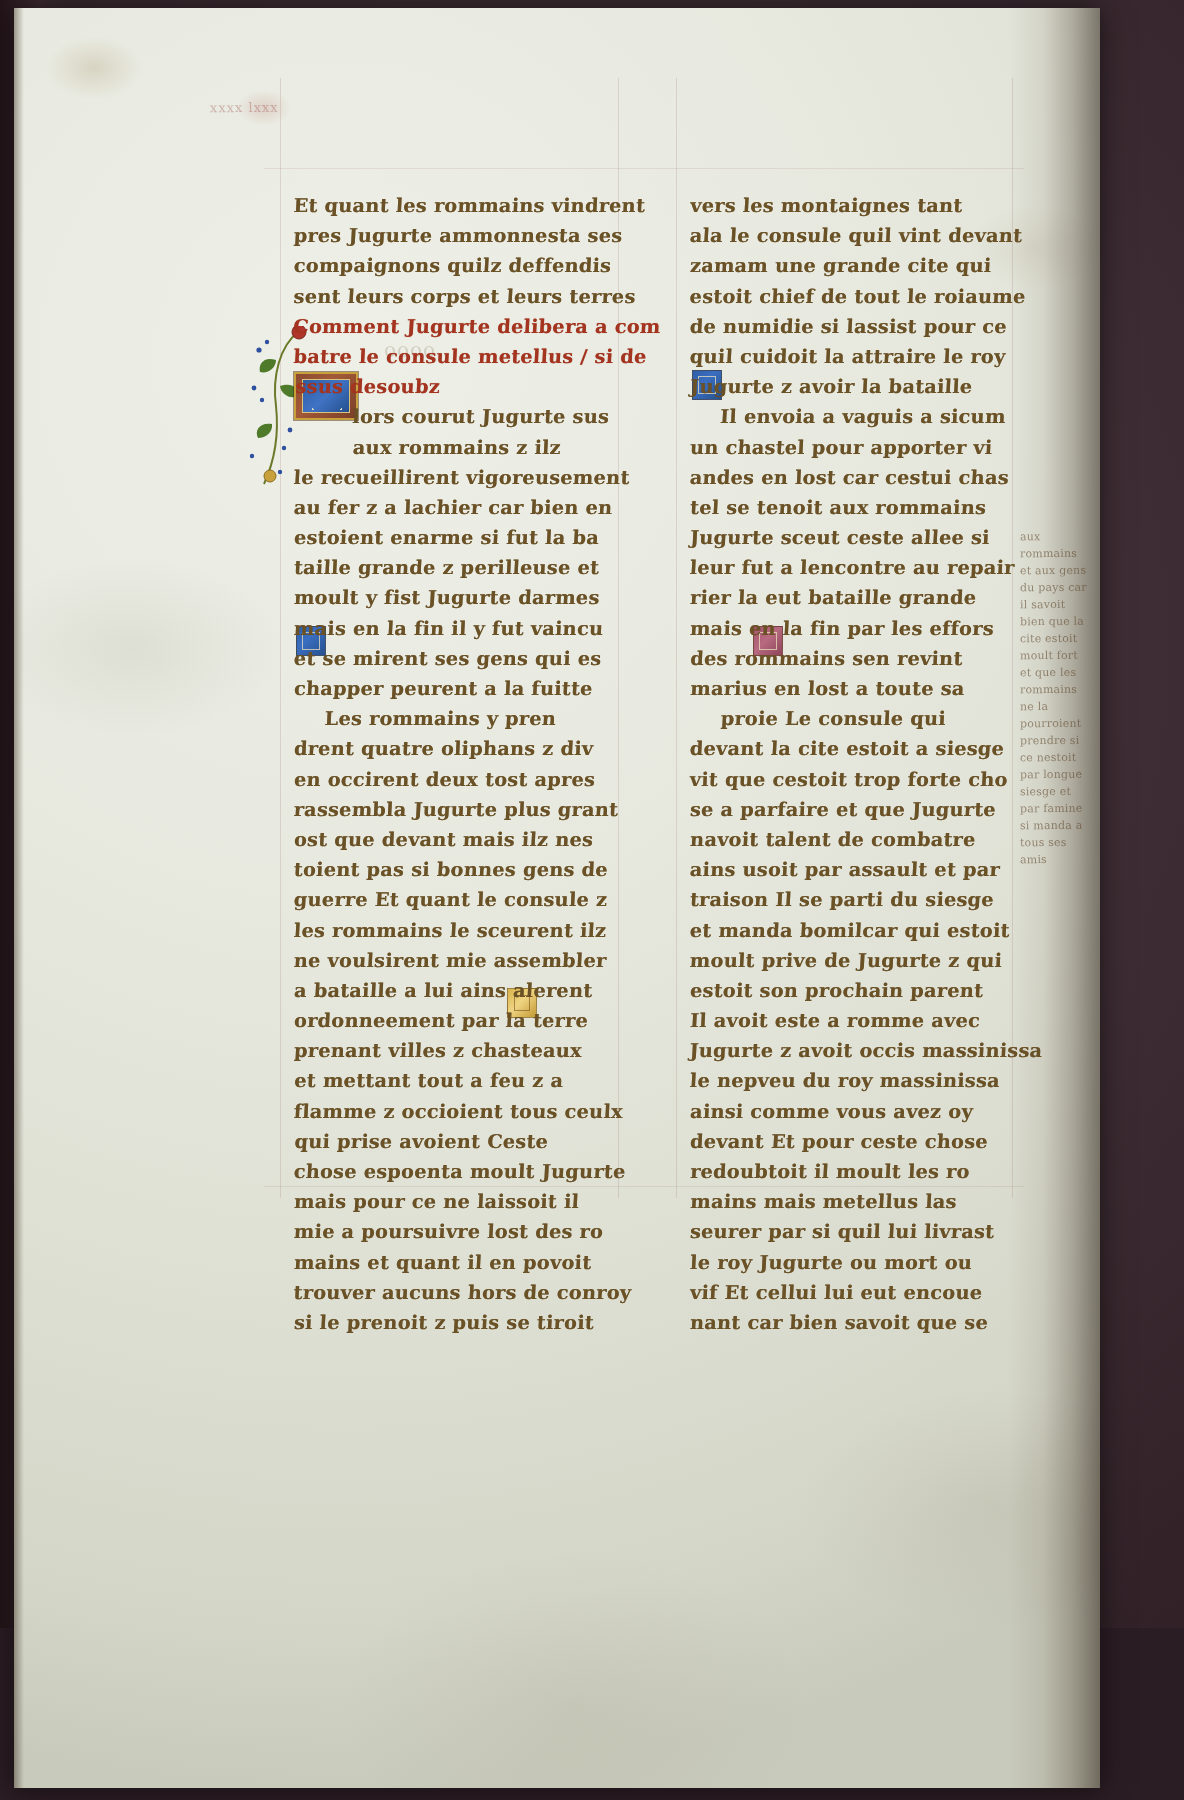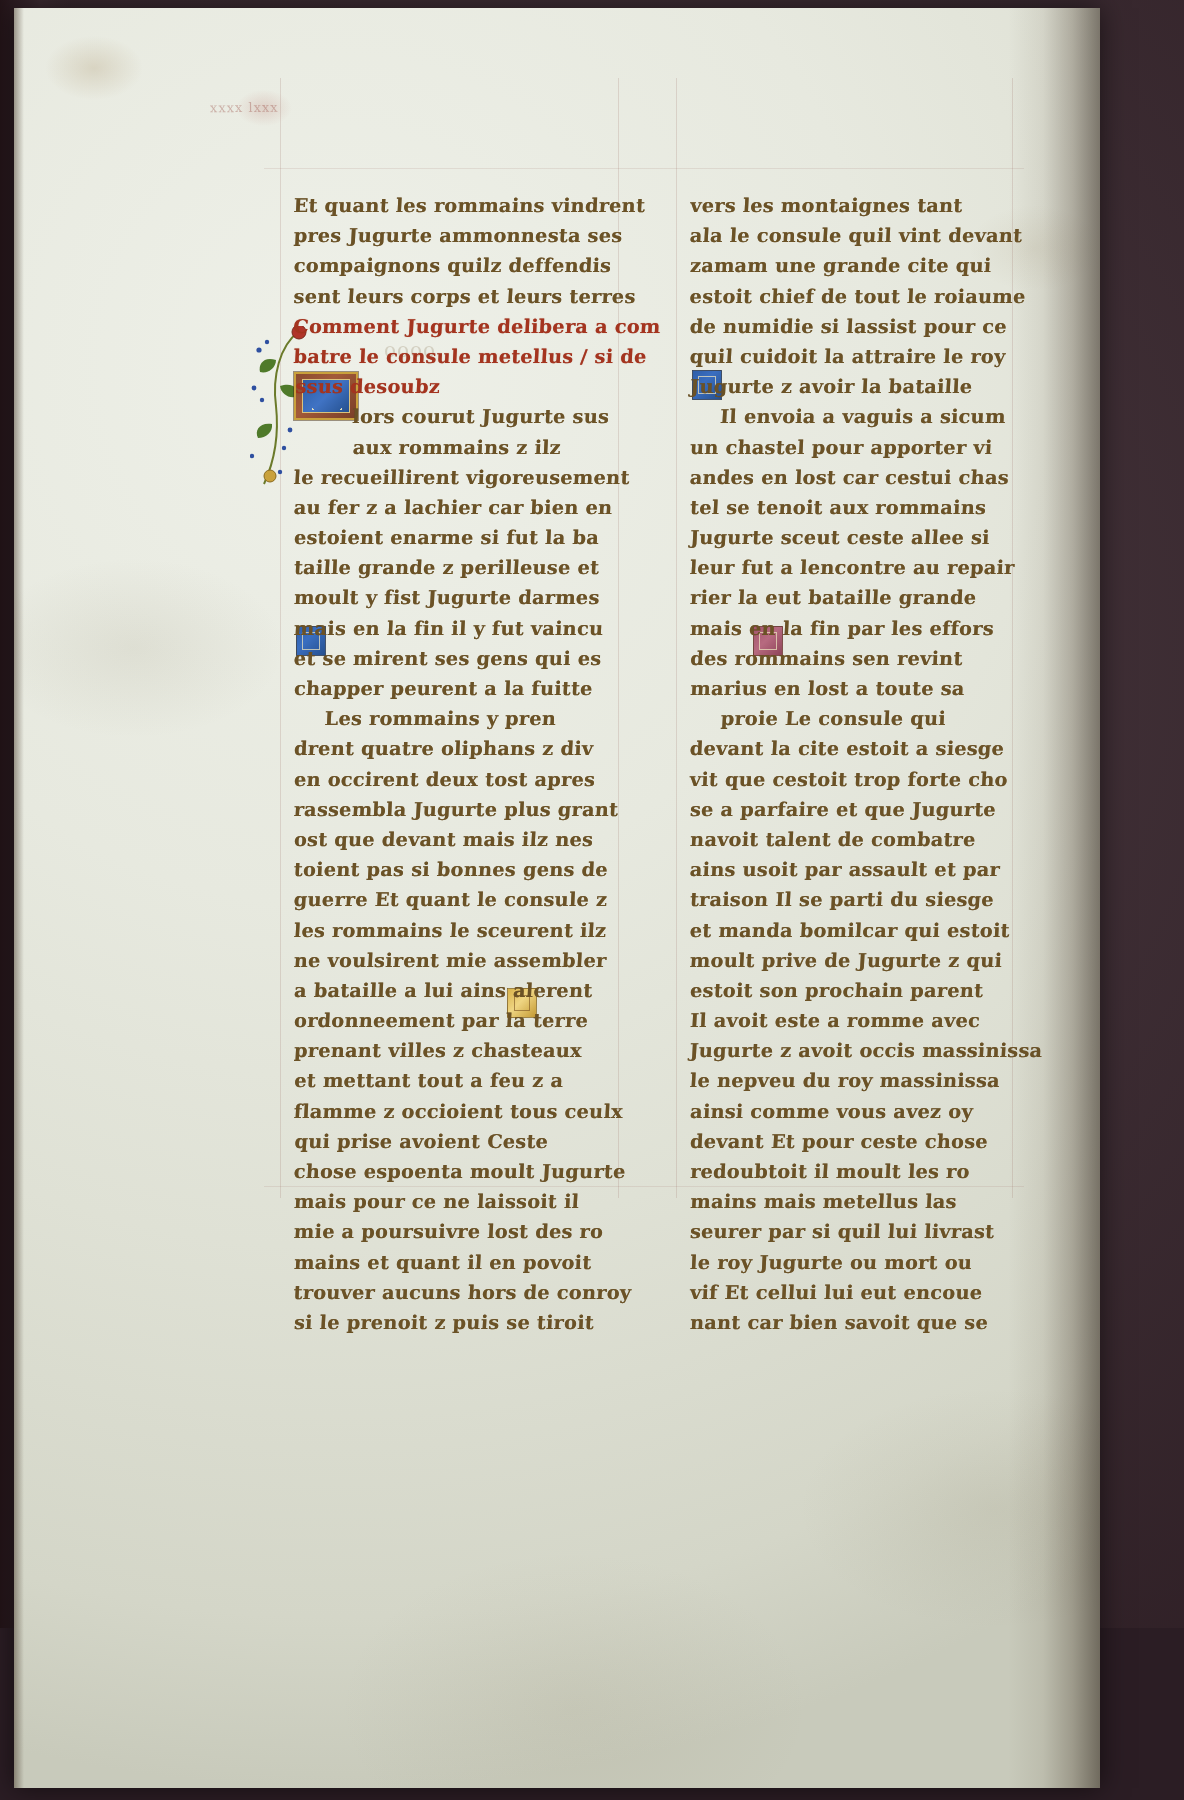--- a/index.html
+++ b/index.html
@@ -339,14 +339,15 @@
           <div class="line"><span class="t">seurer par si quil lui livrast</span></div>
           <div class="line"><span class="t">le roy Jugurte ou mort ou</span></div>
           <div class="line"><span class="t">vif  Et cellui lui eut encoue</span></div>
           <div class="line"><span class="t">nant  car bien savoit que se</span></div>
         </div>
     </div>
 
     <div class="lower-blank"></div>
 
     <div class="gutter"></div>
+    <div class="gutter-text">aux rommains et aux gens du pays car il savoit bien que la cite estoit moult fort et que les rommains ne la pourroient prendre si ce nestoit par longue siesge et par famine si manda a tous ses amis</div>
   </div>
 </div>
 
 </body></html>

